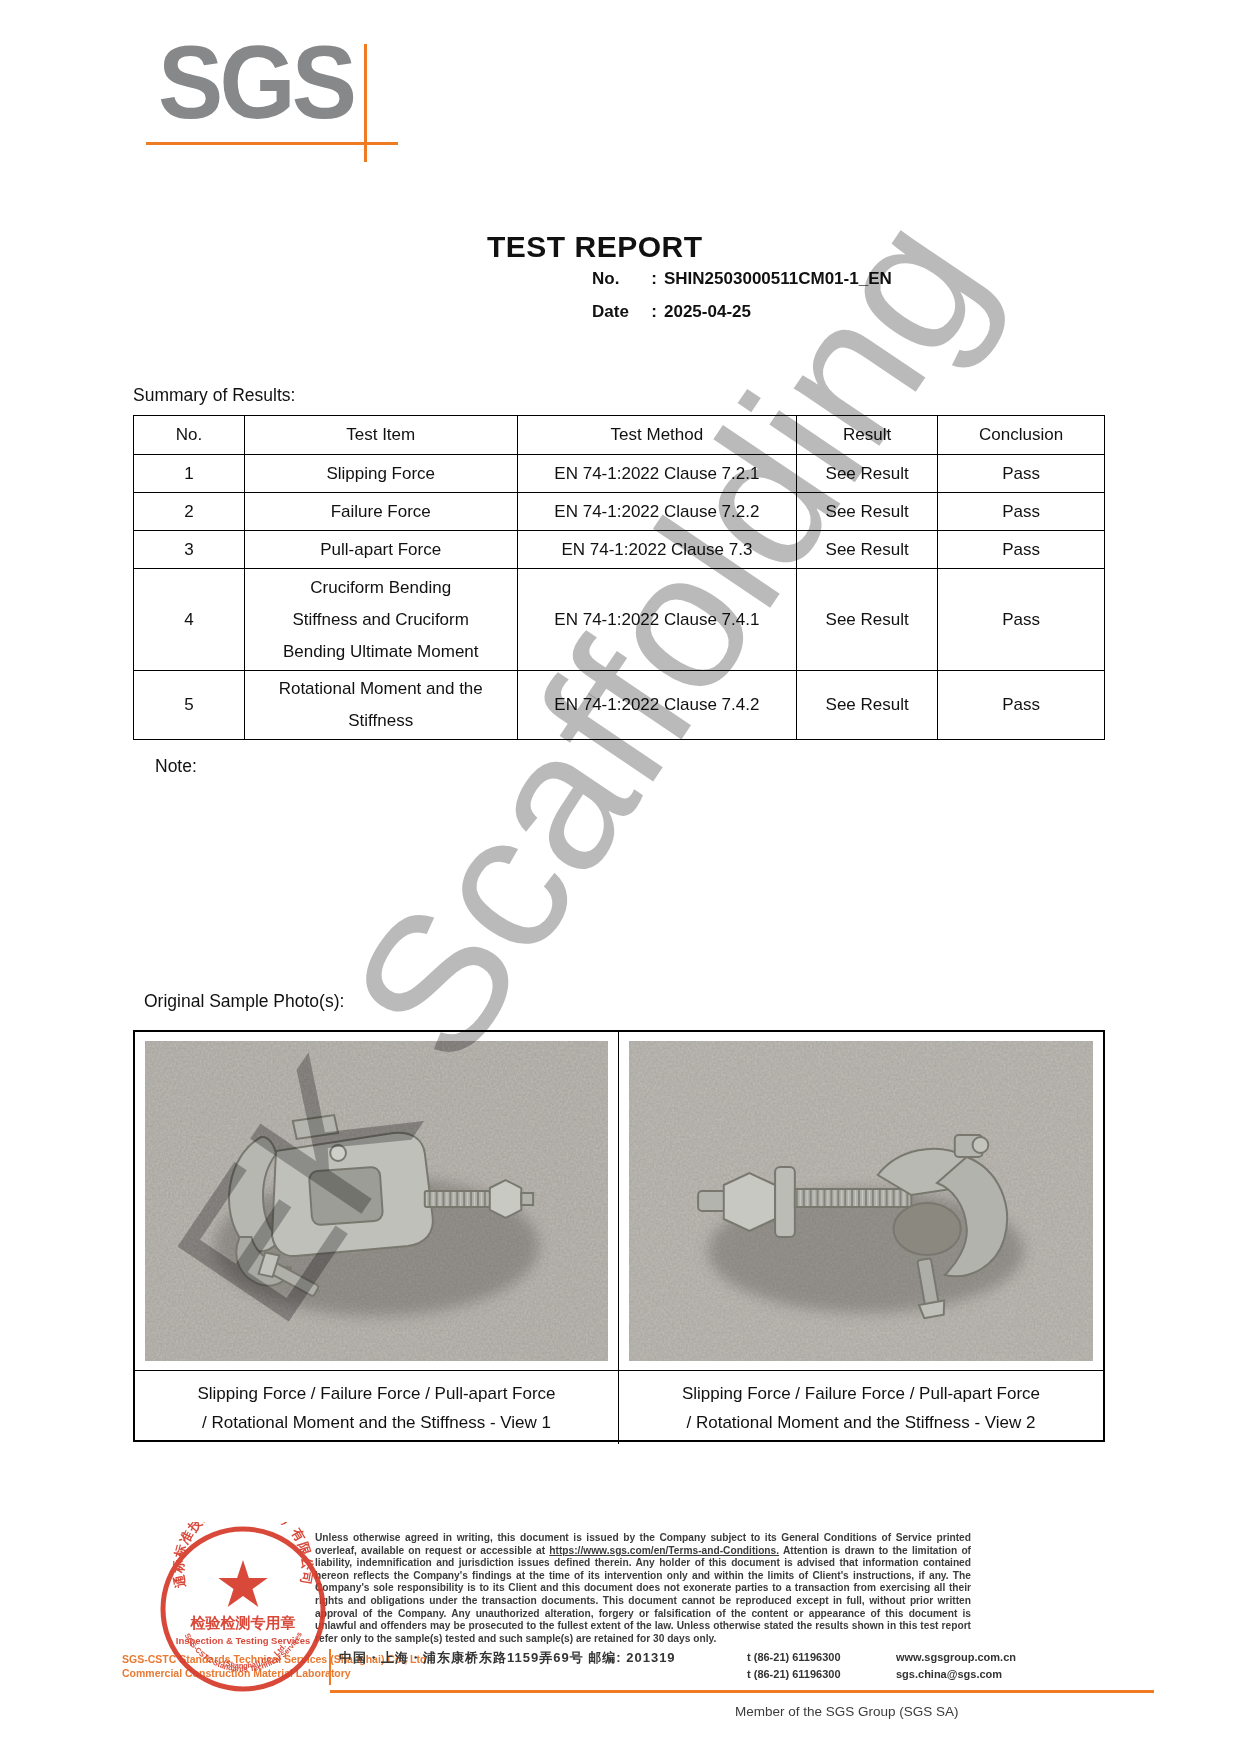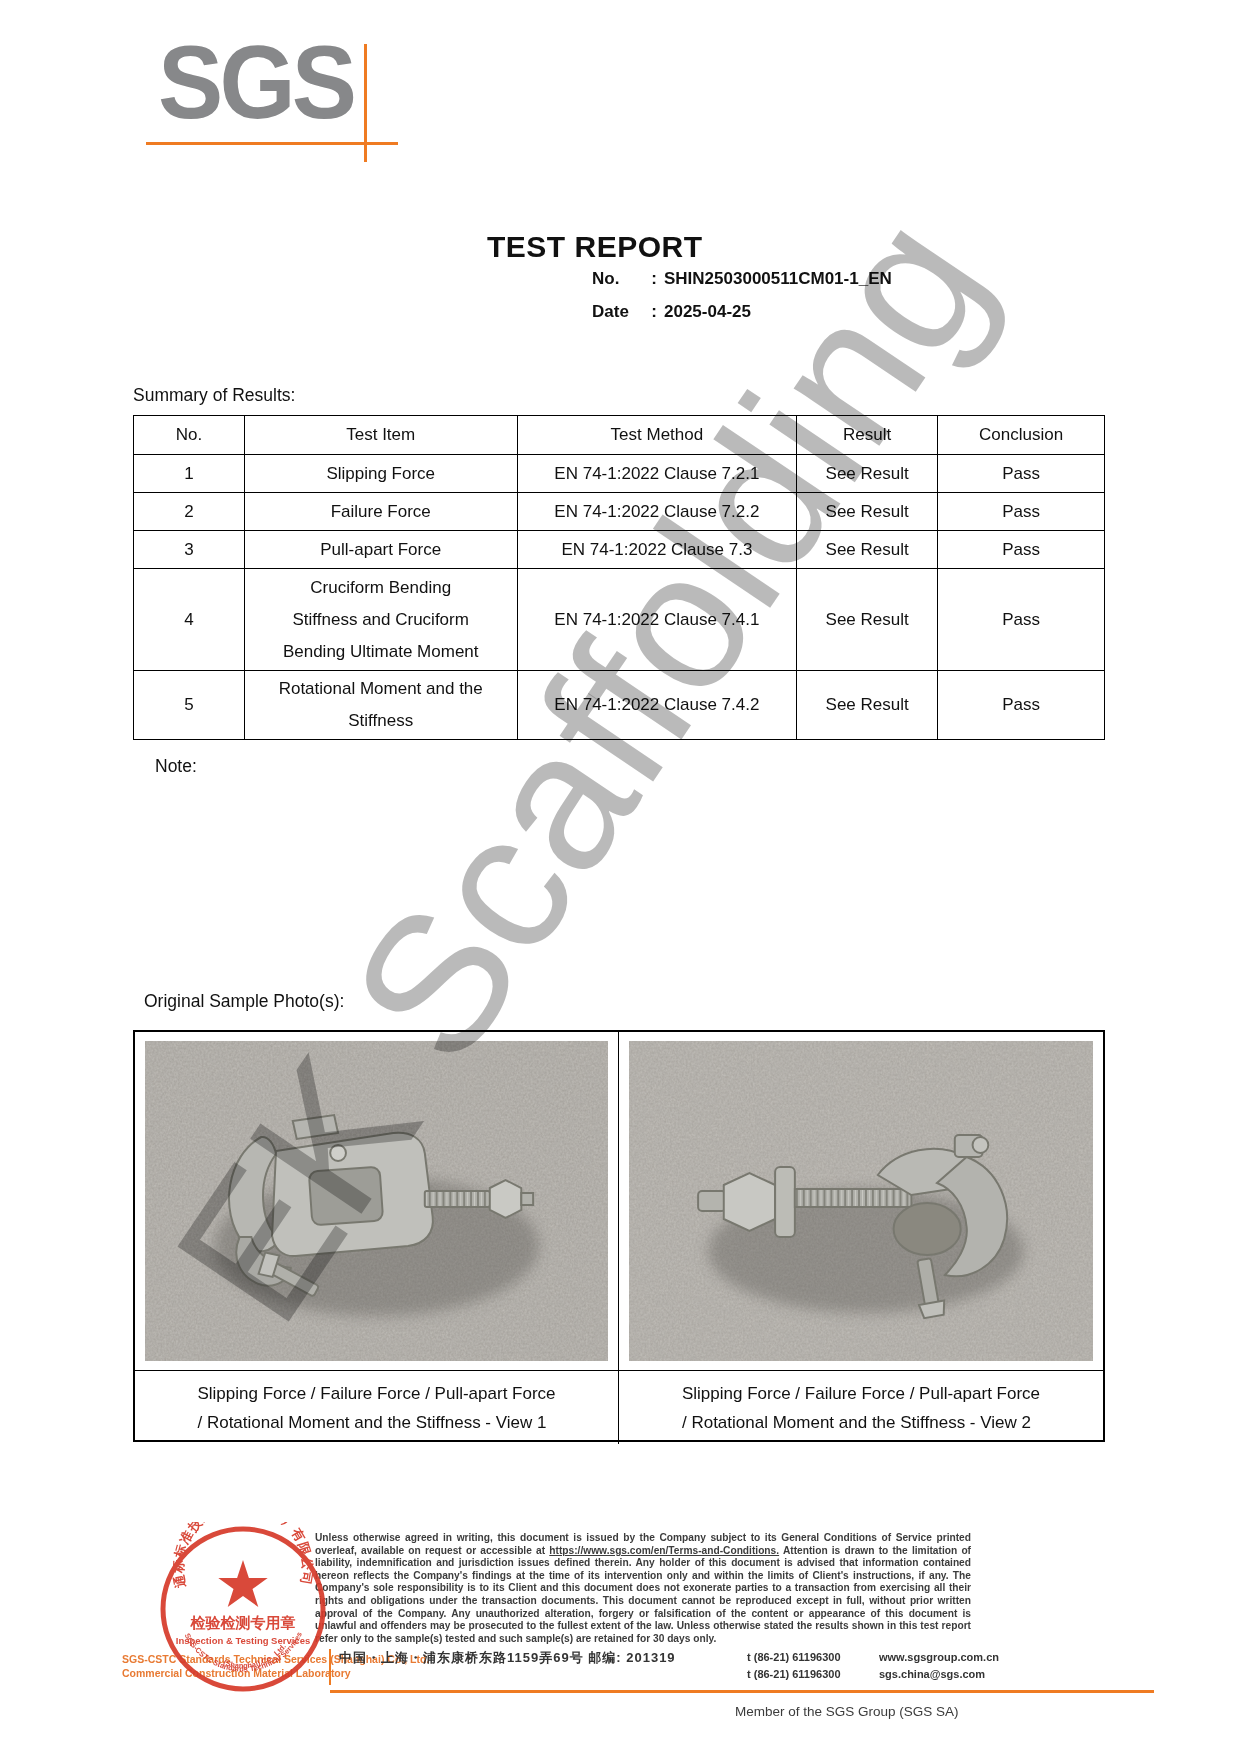--- a/index.html
+++ b/index.html
@@ -43,41 +43,41 @@
 
   
   .photos-heading{ position:absolute; left:144px; top:991px; font-size:17.5px;}
   .photo-table{ position:absolute; left:133px; top:1030px; width:972px; height:412px;
     display:grid; grid-template-columns:1fr 1fr; grid-template-rows:338px 74px;
     border:2px solid #000;}
   .photo-cell{ border-right:1.5px solid #000; padding:9px 10px; background:#fff;}
   .photo-cell.last{ border-right:none;}
   .photo-cell .ph{ width:100%; height:100%;}
   .caption-cell{ border-top:1.5px solid #000; border-right:1.5px solid #000;
-    font-size:17px; line-height:29px; text-align:left; white-space:pre-line;
+    font-size:17px; line-height:29px; text-align:center; white-space:pre-line;
     display:flex; align-items:center; justify-content:center; padding:0 8px;}
   .caption-cell.last{ border-right:none;}
 
   
   .stamp{ position:absolute; left:156px; top:1522px; width:174px; height:174px; z-index:3;}
   .stamp-company{ position:absolute; left:122px; top:1652px; font-size:10.5px; font-weight:bold;
     color:#e87a33; line-height:14px; z-index:2; white-space:nowrap;}
   .footer-col{ position:absolute; left:315px; top:1532px; width:845px; z-index:2;}
   .disclaimer{ width:656px; font-size:10.2px; font-weight:bold; color:#3c3c3c;
     line-height:12.6px; text-align:justify;}
   .disclaimer .lnk{ text-decoration:underline;}
   .attention{ width:656px; font-size:10.2px; font-weight:bold; color:#ee6c1e;
     line-height:12.6px; margin-top:1px;}
   .attention .lnk{ text-decoration:underline;}
   .addr-row{ display:flex; margin-top:4px; align-items:flex-start;}
   .addr-bar{ width:2px; height:36px; background:#ef7b22; margin:0 8px 0 14px; flex:none;}
   .addr-block{ width:408px;}
   .addr-en{ font-size:11px; font-weight:bold; color:#333; line-height:16px;}
   .addr-cn{ font-size:13px; font-weight:bold; color:#333; line-height:18px; letter-spacing:1px;}
-  .contacts{ display:grid; grid-template-columns:112px auto; column-gap:20px;
+  .contacts{ display:grid; grid-template-columns:112px auto; column-gap:37px;
     font-size:11px; font-weight:bold; color:#333; line-height:17px; margin-left:0;}
   .orange-rule{ width:824px; height:2.5px; background:#ef7b22; margin:5px 0 0 15px;}
   .member{ font-size:13.5px; color:#3c3c3c; margin:11px 0 0 420px;}
 
   
   .watermark{ position:absolute; left:-70px; top:668px; width:1300px; text-align:center;
     font-size:195px; line-height:200px; color:rgba(122,122,122,.52); white-space:nowrap;
     transform:rotate(-56deg); transform-origin:center; z-index:50; pointer-events:none;
     mix-blend-mode:multiply; font-weight:400;}
 </style>

